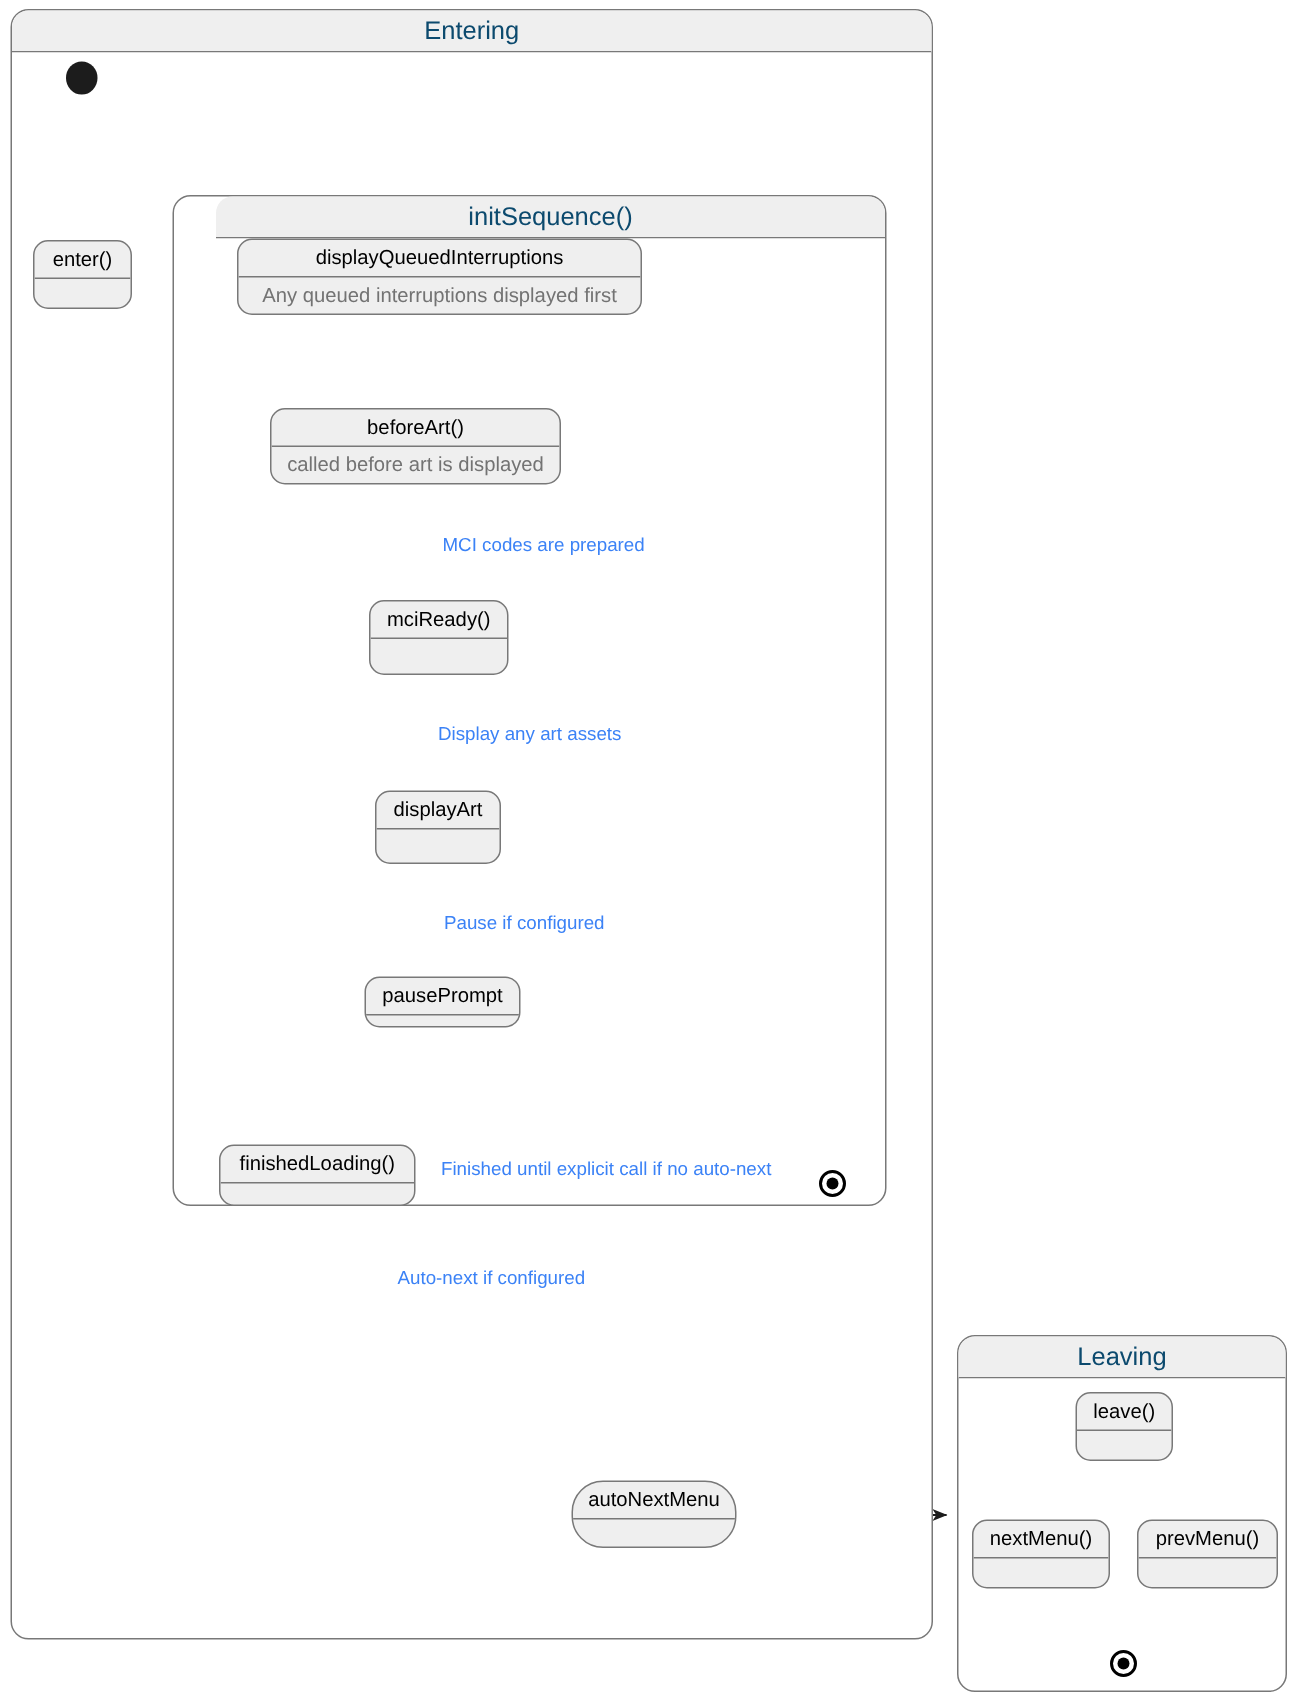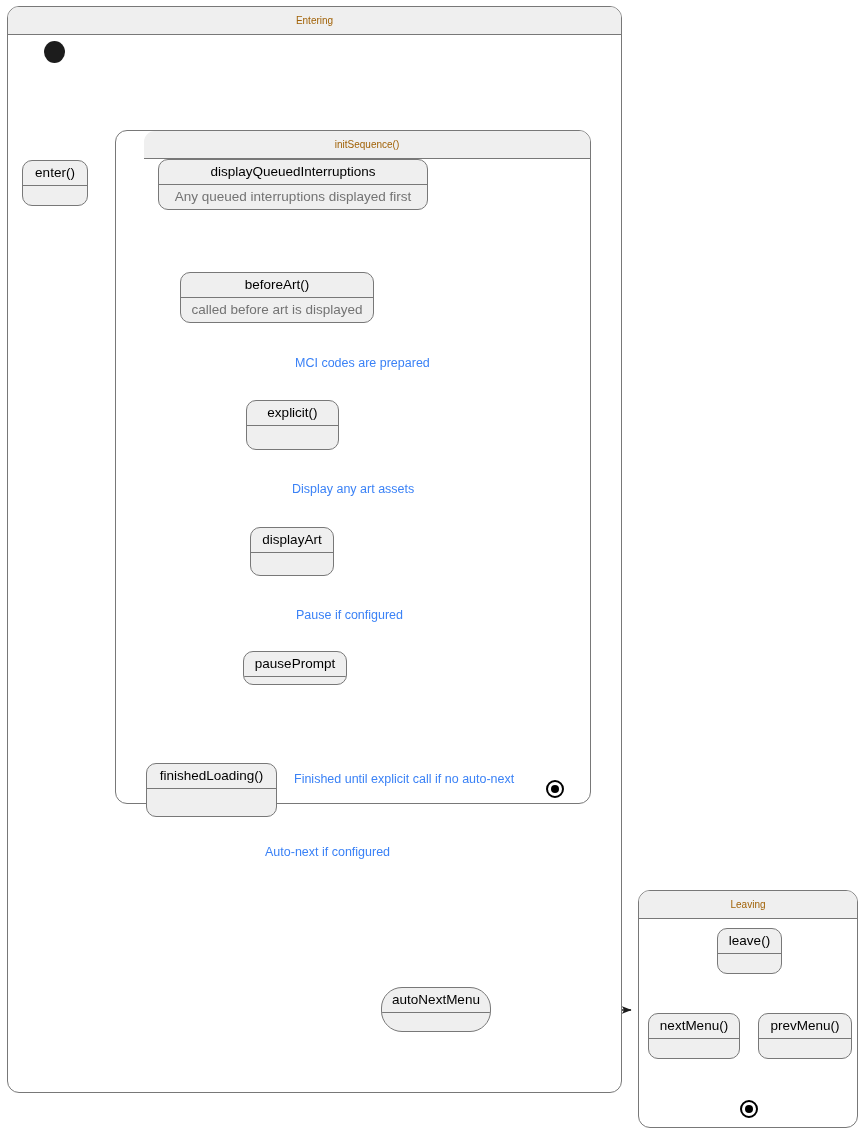--- a/index.html
+++ b/index.html
@@ -35,22 +35,22 @@
     background: #ffffff;
   }
   .frame > .frame-header {
     box-sizing: border-box;
     height: 28px;
     line-height: 27px;
     text-align: center;
     background: #efefef;
     border-bottom: 1px solid #787878;
     border-radius: 11px 11px 0 0;
-    font-size: 10px;
-    color: #a16207;
+    font-size: 17px;
+    color: #0c4a6e;
   }
 
   
   .state {
     position: absolute;
     box-sizing: border-box;
     border: 1px solid #787878;
     border-radius: 10px;
     background: #efefef;
     overflow: hidden;
@@ -179,35 +179,35 @@
     <div class="title">displayQueuedInterruptions</div>
     <div class="body">Any queued interruptions displayed first</div>
   </div>
 
   <div class="state" style="left:180px; top:272px; width:194px; height:51px;">
     <div class="title">beforeArt()</div>
     <div class="body">called before art is displayed</div>
   </div>
 
   <div class="state" style="left:246px; top:400px; width:93px; height:50px;">
-    <div class="title">explicit()</div>
+    <div class="title">mciReady()</div>
     <div class="body"></div>
   </div>
 
   <div class="state" style="left:250px; top:527px; width:84px; height:49px;">
     <div class="title">displayArt</div>
     <div class="body"></div>
   </div>
 
   <div class="state" style="left:243px; top:651px; width:104px; height:34px;">
     <div class="title">pausePrompt</div>
     <div class="body"></div>
   </div>
 
-  <div class="state" style="left:146px; top:763px; width:131px; height:54px;">
+  <div class="state" style="left:146px; top:763px; width:131px; height:41px;">
     <div class="title">finishedLoading()</div>
     <div class="body"></div>
   </div>
 
   <div class="state" style="left:381px; top:987px; width:110px; height:45px;border-radius:21px;">
     <div class="title">autoNextMenu</div>
     <div class="body"></div>
   </div>
 
   <div class="state" style="left:717px; top:928px; width:65px; height:46px;">

